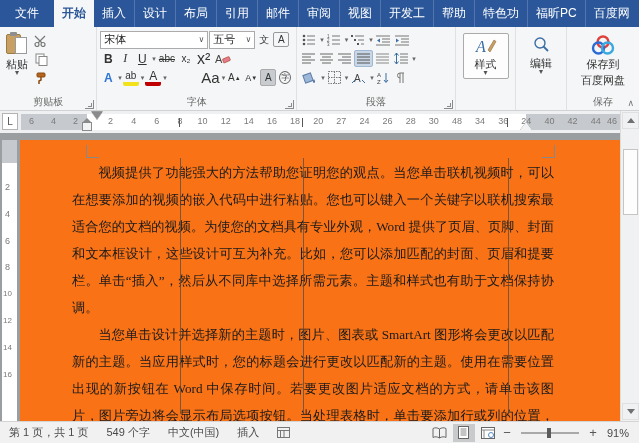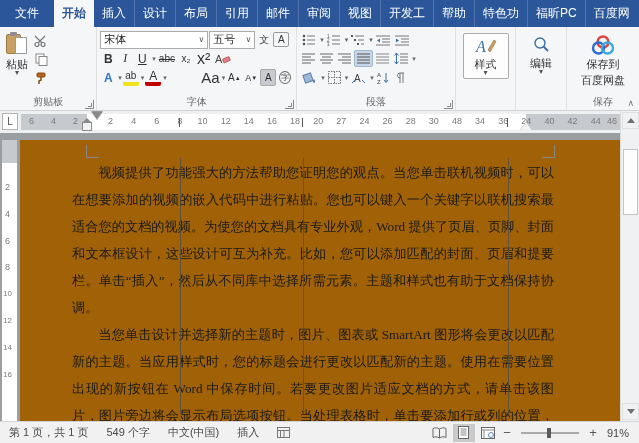--- a/index.html
+++ b/index.html
@@ -48,21 +48,21 @@
   .marker-house { position:absolute; bottom:-1px; width:10px; height:9px; background:#f2f3f4; border:1px solid #8a8a8a; }
   .marker-house:before { content:""; position:absolute; left:-1px; top:-5px; width:0; height:0; border-left:5px solid transparent; border-right:5px solid transparent; border-bottom:5px solid #8a8a8a; }
   .marker-tri { position:absolute; bottom:0; width:0; height:0; border-left:6px solid transparent; border-right:6px solid transparent; border-bottom:8px solid #f2f3f4; filter:drop-shadow(0 0 0.5px #666); }
   .rtick { position:absolute; top:4px; width:1px; height:9px; background:#555; }
 
   
   #docarea { position:absolute; left:0; top:133px; width:639px; height:288px; background:#9b9ea1; overflow:hidden; }
   #vruler { position:absolute; left:2px; top:7px; width:15px; height:281px; background:#fff; }
   #vruler .vseg-gray { position:absolute; left:0; top:0; width:15px; height:23px; background:#c6c9cd; }
   .vnum { position:absolute; left:3px; font-size:9px; color:#7a7a7a; }
-  #page { position:absolute; left:20px; top:7px; width:601px; height:281px; background:#a16207; }
+  #page { position:absolute; left:20px; top:7px; width:601px; height:281px; background:#f97316; }
   #doctext { position:absolute; left:52px; top:19px; width:482px; font-size:13.2px; line-height:27px; color:#1a1a1a; text-align:justify; font-family:"Liberation Serif","DejaVu Serif",serif; }
   #doctext p { text-indent:2em; }
   .vline { position:absolute; top:18px; width:1px; height:256px; background:#4d4d4d; opacity:.75; }
   .cropmark { position:absolute; width:13px; height:13px; }
   .cropmark.tl { border-left:1px solid #888; border-bottom:1px solid #888; }
   .cropmark.tr { border-right:1px solid #888; border-bottom:1px solid #888; }
 
   
   #scrollbar { position:absolute; right:0; top:111px; width:19px; height:310px; background:#f0f1f2; border-left:1px solid #dcdcdc; }
   .sb-btn { position:absolute; left:1px; width:17px; height:17px; background:#f0f1f2; border:1px solid #e0e0e0; display:flex; align-items:center; justify-content:center; }

